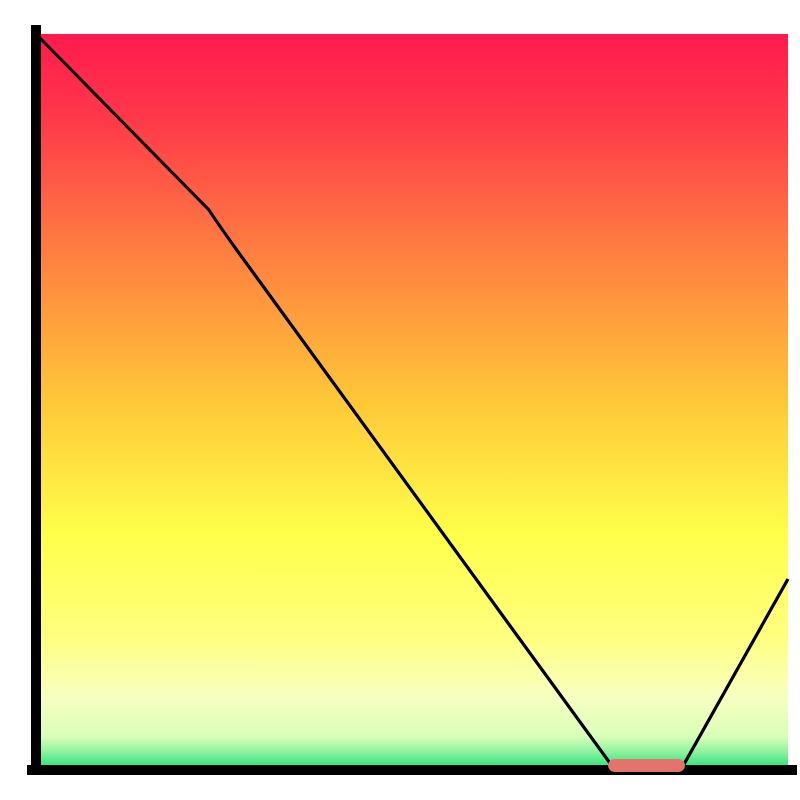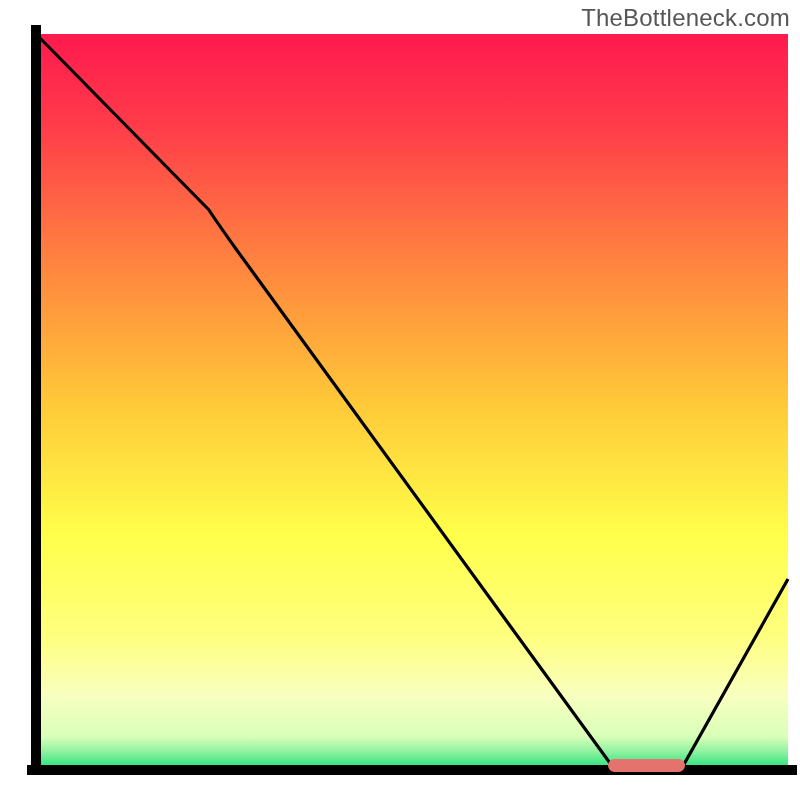--- a/index.html
+++ b/index.html
@@ -31,21 +31,20 @@
     position: absolute;
     inset: 0;
     width: 800px;
     height: 800px;
   }
 </style>
 </head>
 <body>
 
 <div class="frame">
-  <div class="watermark">TheBottleneck.com</div>
 
   <svg class="chart" viewBox="0 0 800 800" preserveAspectRatio="none">
     <defs>
 
       <linearGradient id="bg-grad" x1="0" y1="0" x2="0" y2="1">
         <stop offset="0" stop-color="#ff1a4e"></stop>
         <stop offset="0.12" stop-color="#ff3a4a"></stop>
         <stop offset="0.30" stop-color="#ff8040"></stop>
         <stop offset="0.50" stop-color="#ffc838"></stop>
         <stop offset="0.68" stop-color="#ffff4a"></stop>

